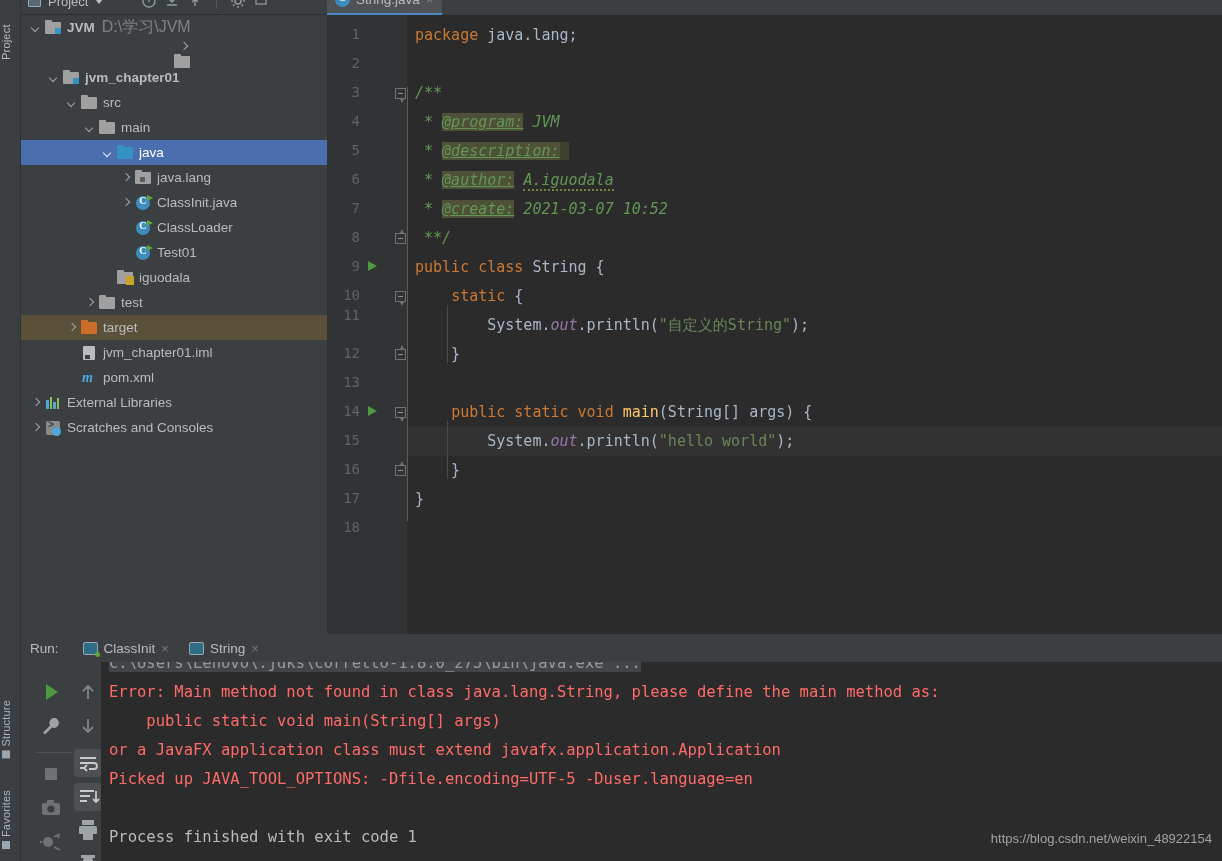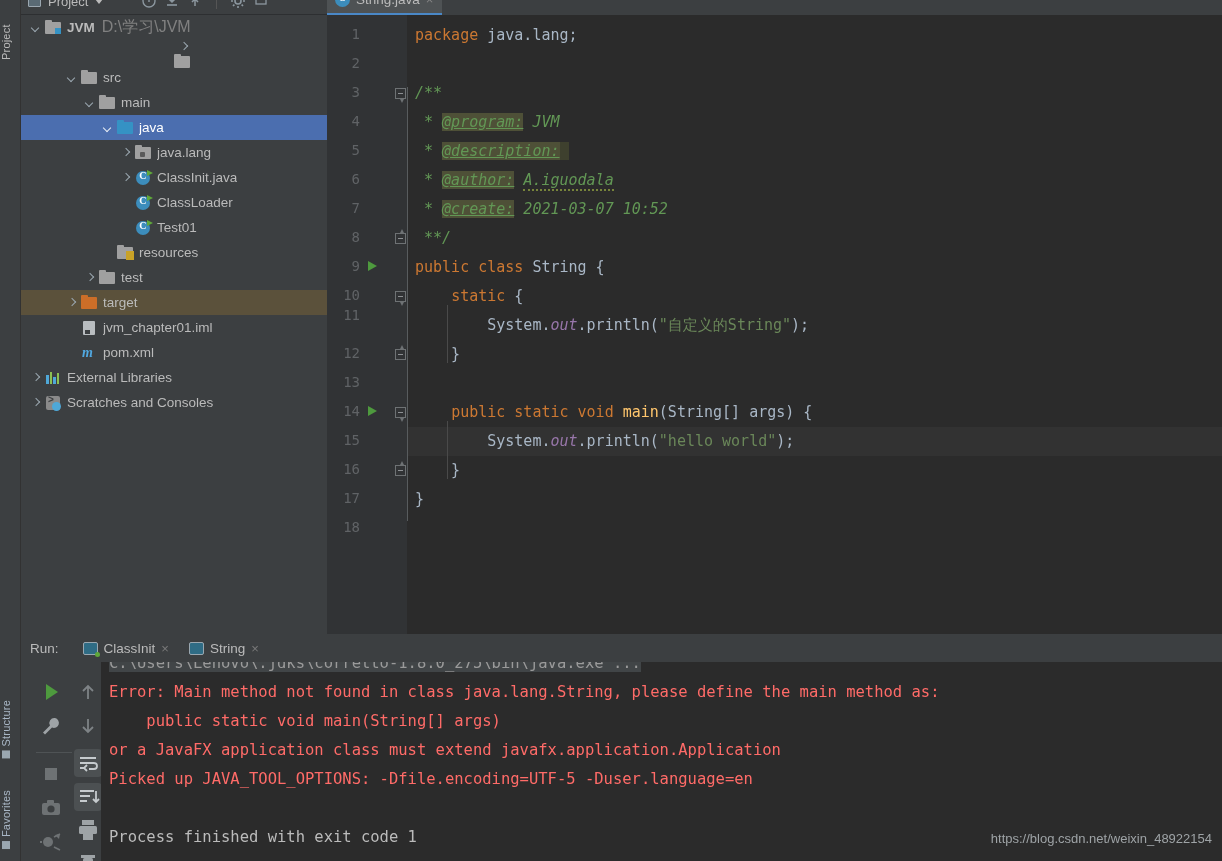--- a/index.html
+++ b/index.html
@@ -251,20 +251,29 @@
         <span class="lbl b">JVM</span>
         <span class="sub">D:\学习\JVM</span>
       </div>
       <div class="row" style="padding-left: 26px; flex-direction: column;">
         <span class="twisty r"></span>
         <span class="ico">
           <span class="f-gray"></span>
         </span>
         <span class="lbl">.idea</span>
       </div>
+      <div class="row" style="padding-left: 26px;">
+        <span class="twisty d"></span>
+        <span class="ico">
+          <span class="f-gray">
+            <span class="badge-b"></span>
+          </span>
+        </span>
+        <span class="lbl b">jvm_chapter01</span>
+      </div>
       <div class="row" style="padding-left: 44px;">
         <span class="twisty d"></span>
         <span class="ico">
           <span class="f-gray"></span>
         </span>
         <span class="lbl">src</span>
       </div>
       <div class="row" style="padding-left: 62px;">
         <span class="twisty d"></span>
         <span class="ico">
@@ -312,21 +321,21 @@
         </span>
         <span class="lbl">Test01</span>
       </div>
       <div class="row" style="padding-left: 80px;">
         <span class="twisty"></span>
         <span class="ico">
           <span class="f-gray">
             <span class="badge-y"></span>
           </span>
         </span>
-        <span class="lbl">resources</span>
+        <span class="lbl">iguodala</span>
       </div>
       <div class="row" style="padding-left: 62px;">
         <span class="twisty r"></span>
         <span class="ico">
           <span class="f-gray"></span>
         </span>
         <span class="lbl">test</span>
       </div>
       <div class="row tgt" style="padding-left: 44px;">
         <span class="twisty r"></span>

